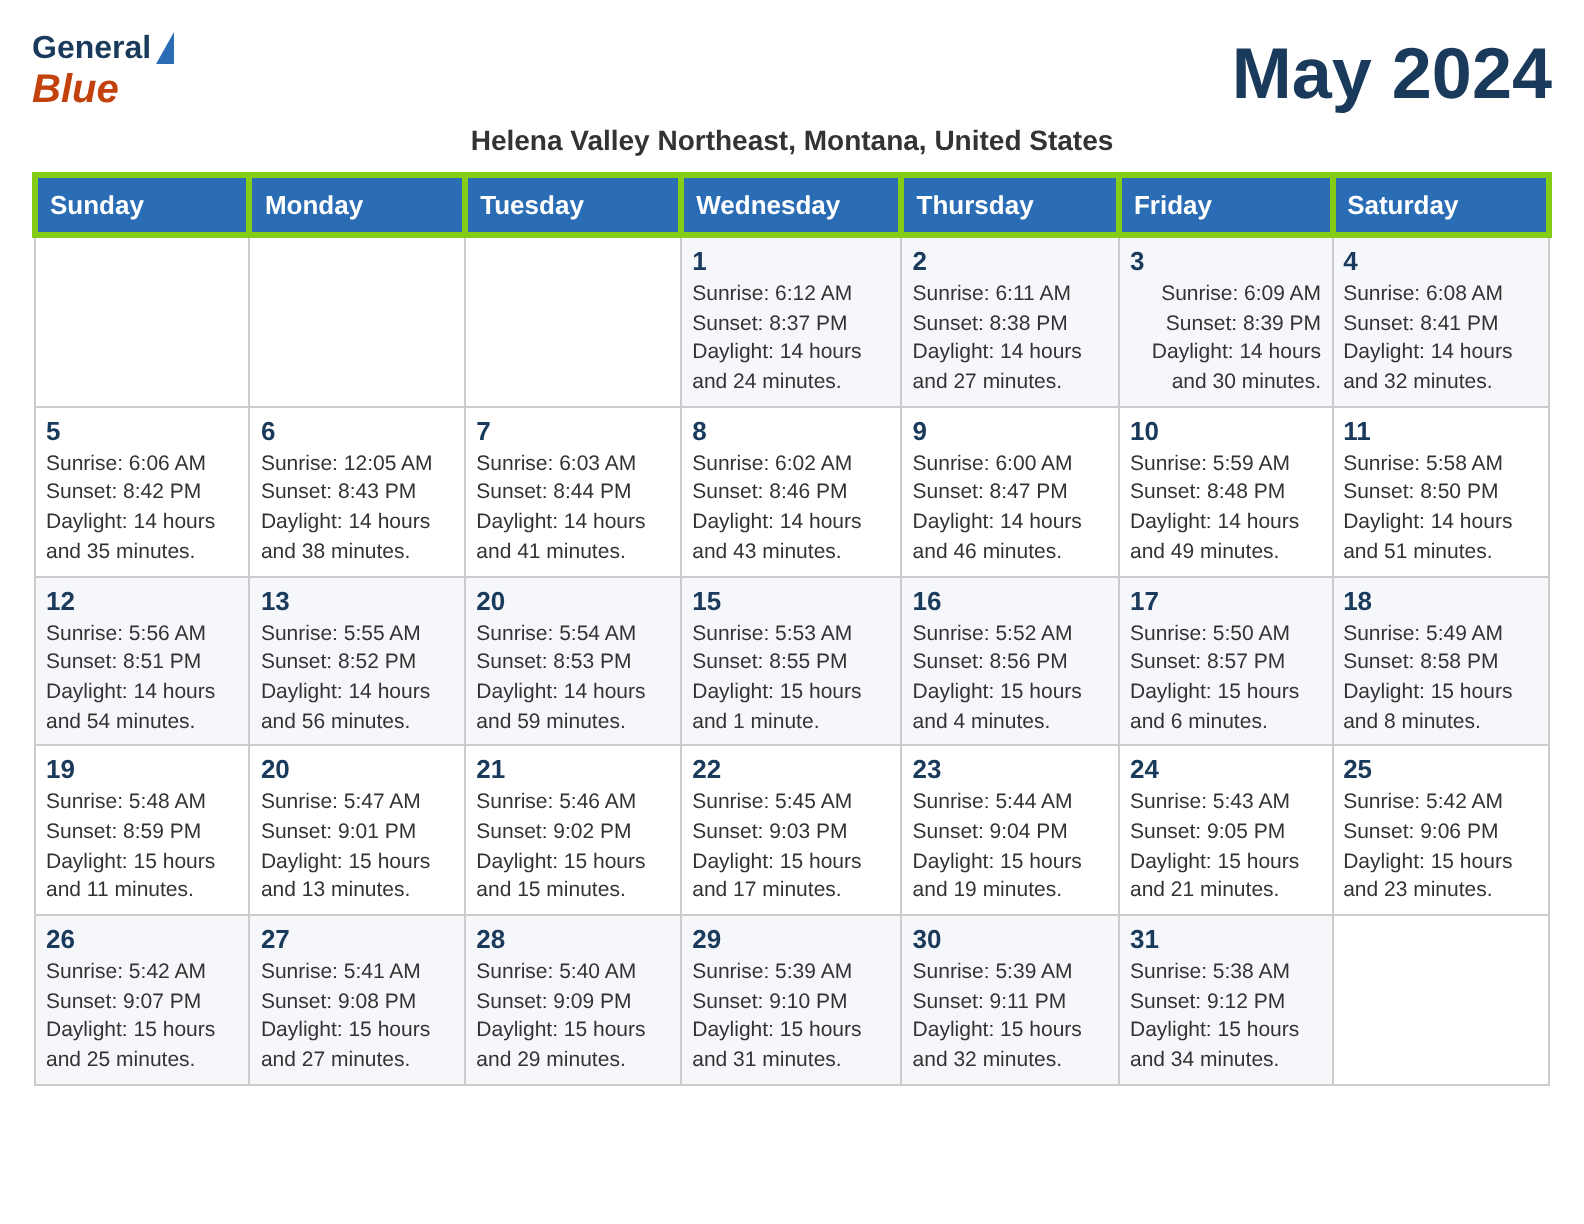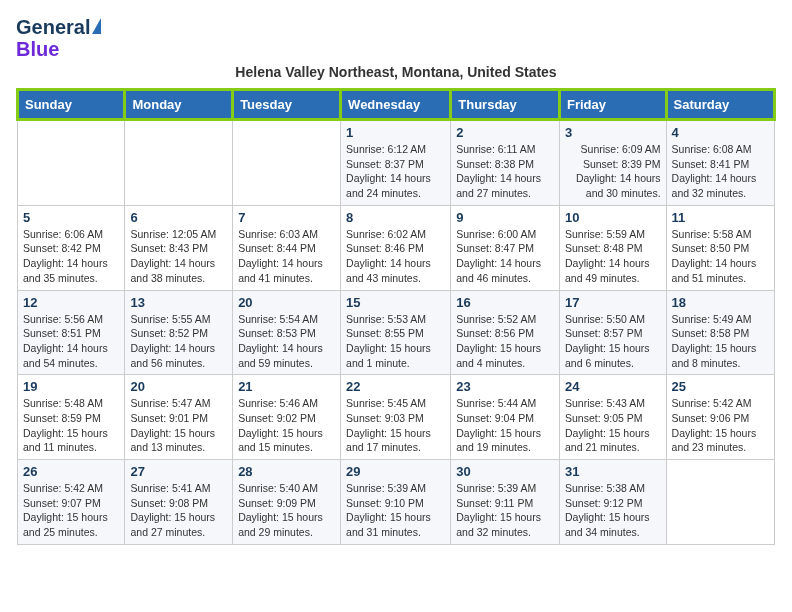--- a/index.html
+++ b/index.html
@@ -15,21 +15,21 @@
       justify-content: space-between;
       align-items: flex-start;
       margin-bottom: 4px;
     }
     .logo {
       display: flex;
       flex-direction: column;
       align-items: flex-start;
     }
     .logo-text {
-      font-size: 20px;
+      font-size: 16px;
       font-weight: bold;
       color: #1a3a5c;
       line-height: 1.1;
     }
     .logo-top-line {
       display: flex;
       align-items: center;
     }
     .month-title {
       font-size: 36px;
@@ -85,22 +85,23 @@
   </style>
 </head>
 <body>
 
 <div class="header">
   <div class="logo">
     <div class="logo-top-line">
       <span class="logo-text">General</span>
       <span style="display:inline-block;width:0;height:0;border-left:9px solid transparent;border-bottom:16px solid #2a6db5;margin-left:2px;margin-top:-2px;"></span>
     </div>
-    <span class="logo-text blue" style="color:#6d28d9;font-size:20px;">Blue</span>
+    <span class="logo-text blue" style="color:#c2410c;font-size:20px;font-style:italic;">Blue</span>
   </div>
+  <div class="month-title">May 2024</div>
 </div>
 
 <div class="subtitle">Helena Valley Northeast, Montana, United States</div>
 
 <table>
   <thead>
     <tr>
     <th>Sunday</th>
         <th>Monday</th>
         <th>Tuesday</th>

